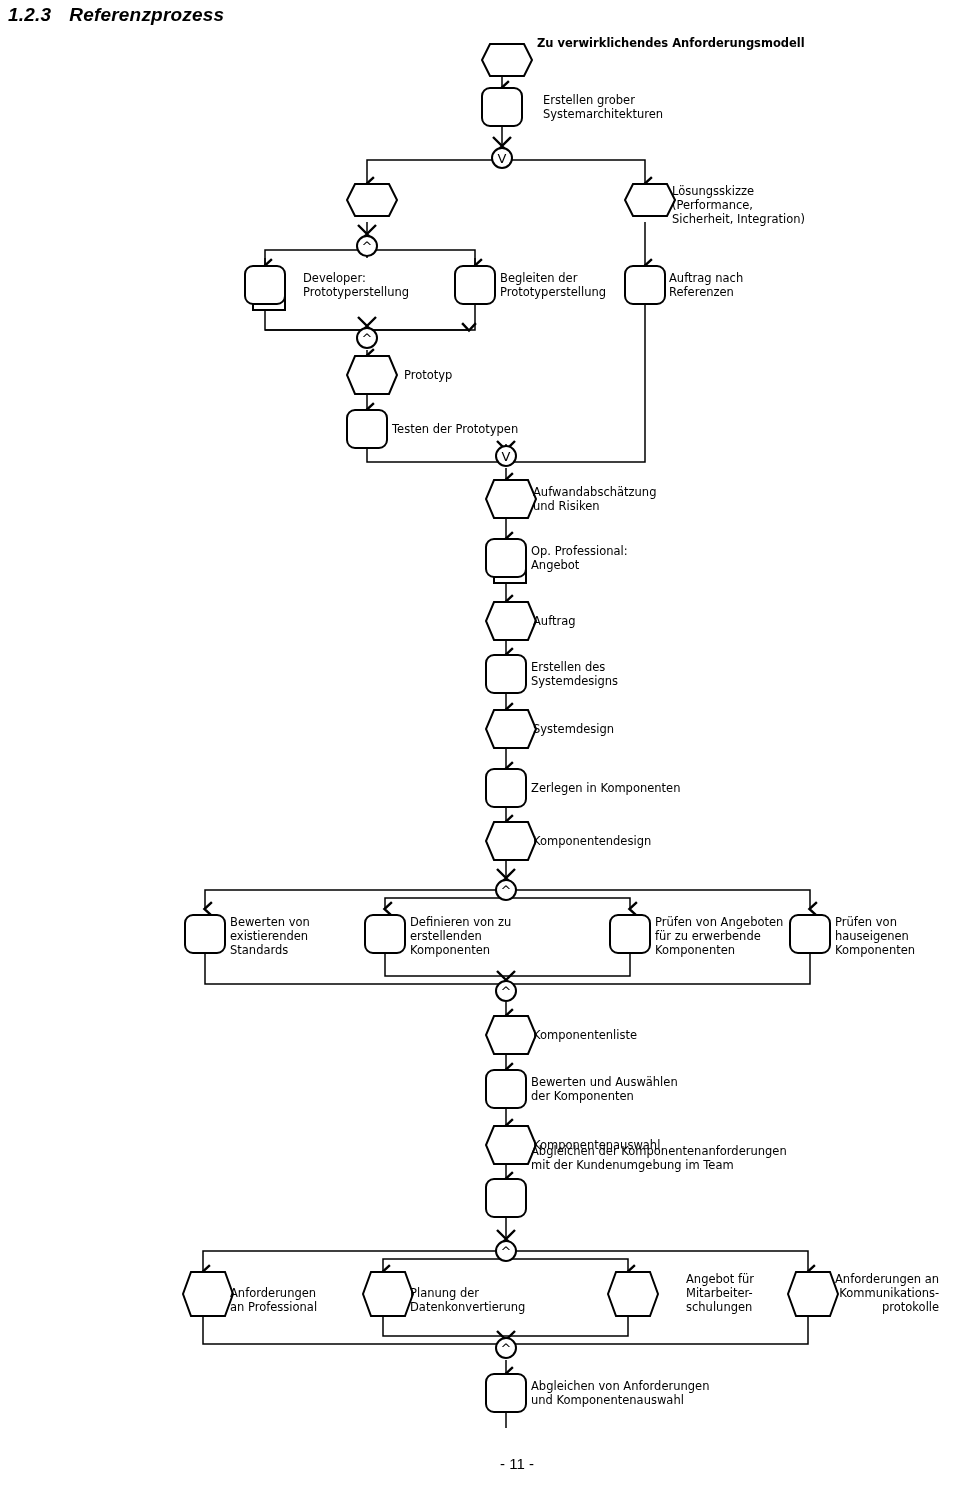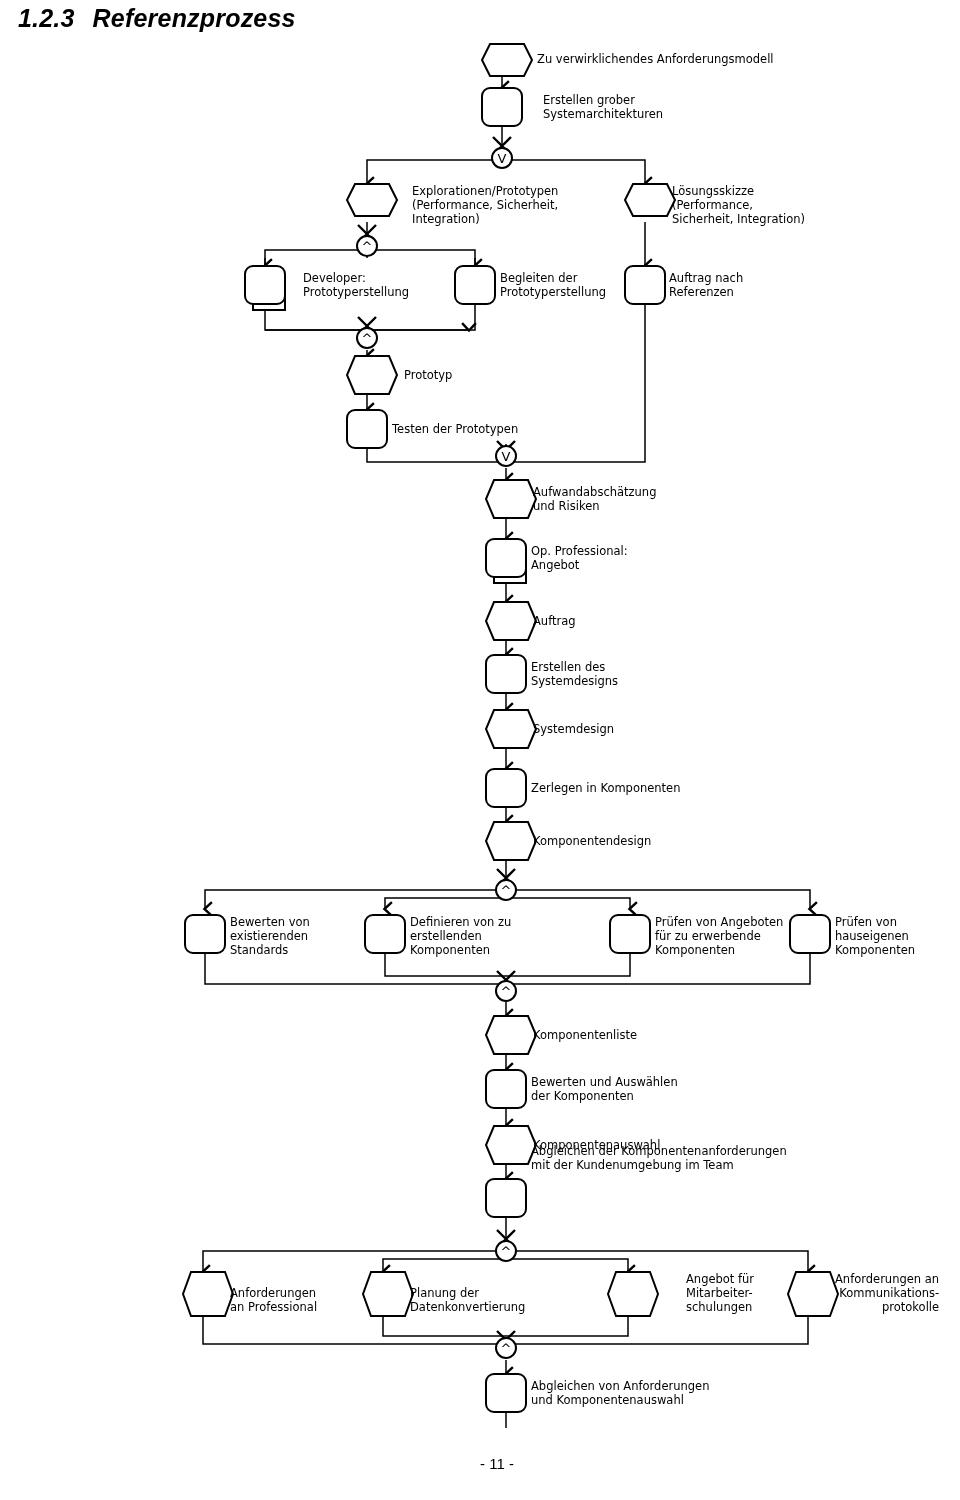--- a/index.html
+++ b/index.html
@@ -4,36 +4,36 @@
 <style>
   html,body{margin:0;padding:0;background:#ffffff;}
   body{
     width:960px;height:1500px;position:relative;overflow:hidden;
     font-family:"DejaVu Sans","Liberation Sans",sans-serif;
     color:#000000;
   }
   #doc{position:absolute;inset:0;}
 
   .heading{
-    position:absolute;left:18px;top:4px;
+    position:absolute;left:8px;top:4px;
     font-family:"Liberation Sans","DejaVu Sans",sans-serif;
-    font-weight:bold;font-style:italic;font-size:25px;letter-spacing:.2px;
+    font-weight:bold;font-style:italic;font-size:19px;letter-spacing:.2px;
     white-space:pre;
   }
   .heading .num{margin-right:18px;}
 
   #svg{position:absolute;left:0;top:0;width:960px;height:1500px;}
 
   .lbl{
     position:absolute;font-size:11.5px;line-height:14.2px;
     white-space:pre;color:#000;
   }
 
   .pagenum{
-    position:absolute;left:480px;top:1455px;width:80px;text-align:left;
+    position:absolute;left:454px;top:1455px;width:80px;text-align:right;
     font-family:"Liberation Sans","DejaVu Sans",sans-serif;
     font-size:15px;font-weight:normal;
   }
 </style>
 </head>
 <body>
 
 <div id="doc">
 
   <div class="heading"><span class="num">1.2.3</span><span>Referenzprozess</span></div>
@@ -211,26 +211,23 @@
       <text x="367" y="251">^</text>
       <text x="367" y="343">^</text>
       <text x="506" y="461">V</text>
       <text x="506" y="895">^</text>
       <text x="506" y="996">^</text>
       <text x="506" y="1256">^</text>
       <text x="506" y="1353">^</text>
     </g>
   </svg>
 
-  <div class="lbl" style="left:537px;top:52px;">Zu verwirklichendes Anforderungsmodell</div>
+  <div class="lbl" style="left:537px;top:36px;font-weight:bold;">Zu verwirklichendes Anforderungsmodell</div>
   <div class="lbl" style="left:527px;top:93px;margin-left:16px;">Erstellen grober
 Systemarchitekturen</div>
-  <div class="lbl" style="left:412px;top:184px;">Explorationen/Prototypen
-(Performance, Sicherheit,
-Integration)</div>
   <div class="lbl" style="left:672px;top:184px;">Lösungsskizze
 (Performance,
 Sicherheit, Integration)</div>
   <div class="lbl" style="left:303px;top:271px;">Developer:
 Prototyperstellung</div>
   <div class="lbl" style="left:500px;top:271px;">Begleiten der
 Prototyperstellung</div>
   <div class="lbl" style="left:669px;top:271px;">Auftrag nach
 Referenzen</div>
   <div class="lbl" style="left:404px;top:368px;">Prototyp</div>

